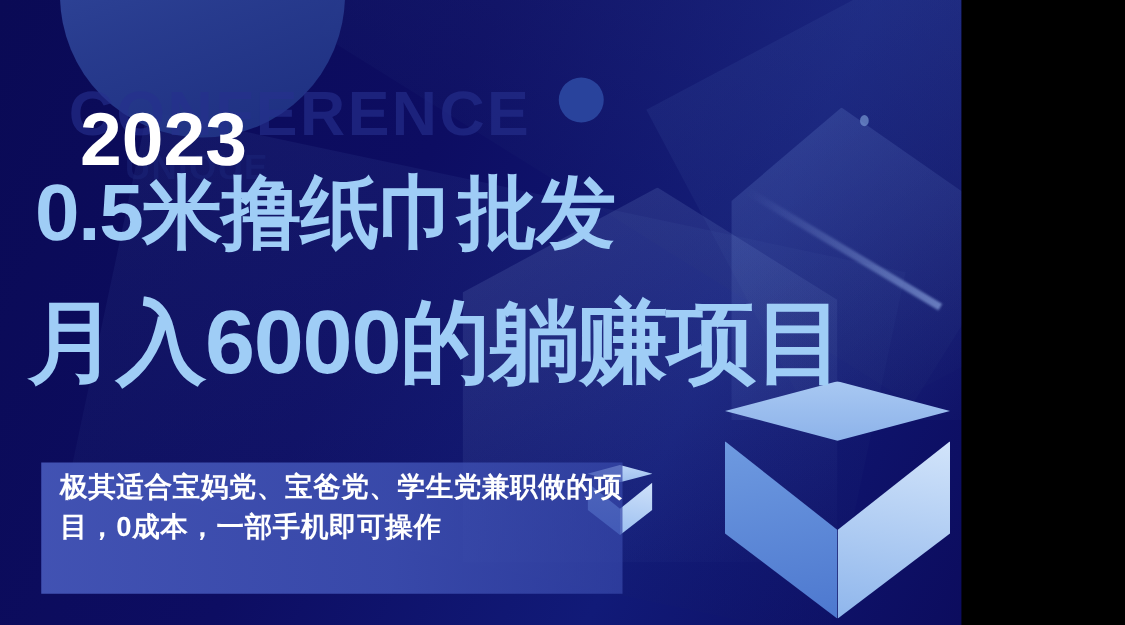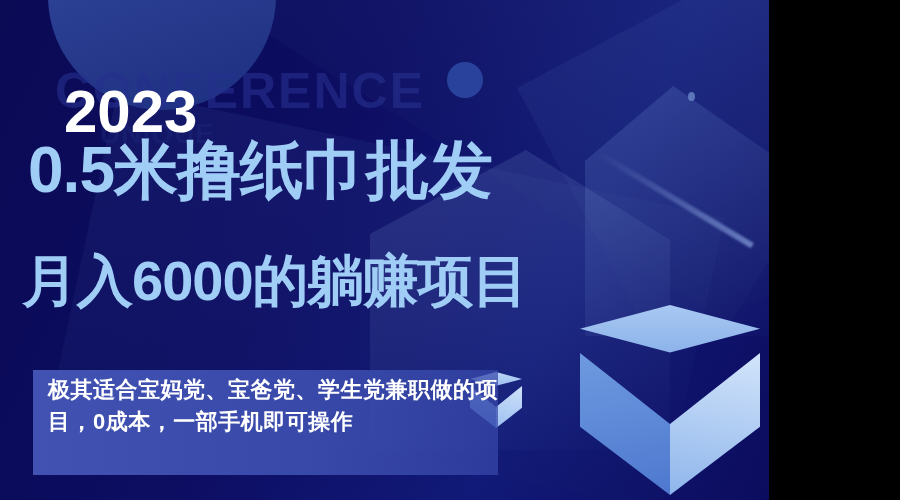--- a/index.html
+++ b/index.html
@@ -164,21 +164,21 @@
   .headline {
     position:absolute;
     left:28px;
     color:#9fcdf6;
     font-weight:700;
     white-space:nowrap;
     line-height:1;
     letter-spacing:-1px;
   }
   .headline-1 { top:138px; font-size:64px; }
-  .headline-2 { top:253px; font-size:56px; left:22px;text-align:center; }
+  .headline-2 { top:238px; font-size:72px; left:22px;text-align:center; }
 
   .body-band {
     position:absolute;
     left:33px; top:370px;
     width:465px; height:105px;
     background:linear-gradient(90deg,rgba(70,88,186,.92) 0%,rgba(62,80,178,.88) 60%,rgba(55,72,170,.72) 100%);
   }
   .body-text {
     position:absolute;
     left:33px; top:372px;

